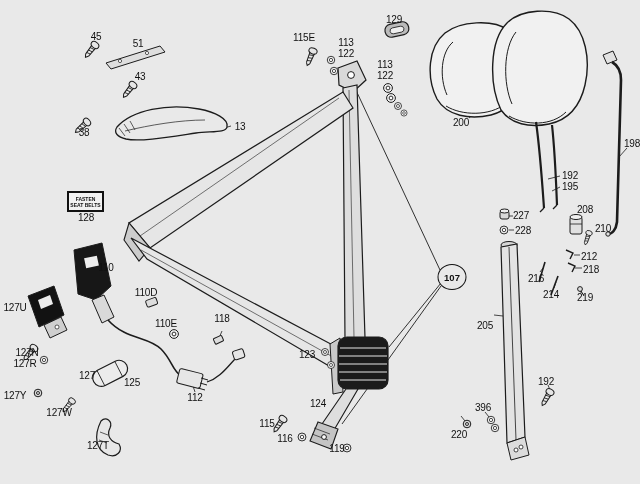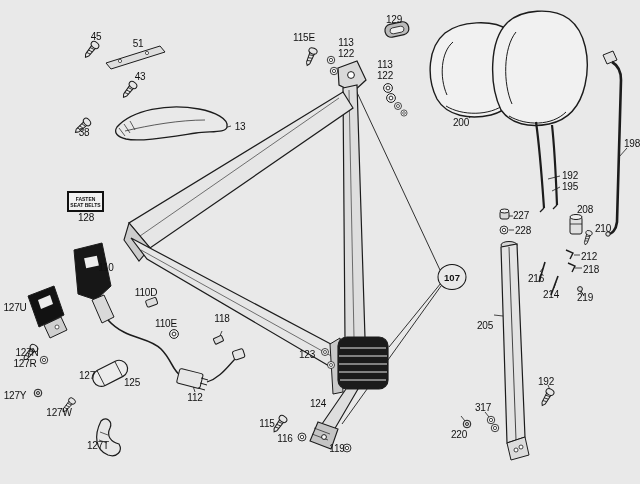--- a/index.html
+++ b/index.html
@@ -258,21 +258,21 @@
       <div class="part-label" style="left: 59px; top: 412px;">127W</div>
       <div class="part-label" style="left: 98px; top: 445px;">127T</div>
       <div class="part-label" style="left: 195px; top: 397px;">112</div>
       <div class="part-label" style="left: 307px; top: 354px;">123</div>
       <div class="part-label" style="left: 318px; top: 367px; margin-top: 36px;">124</div>
       <div class="part-label" style="left: 267px; top: 423px;">115</div>
       <div class="part-label" style="left: 285px; top: 438px;">116</div>
       <div class="part-label" style="left: 337px; top: 448px;">119</div>
       <div class="part-label" style="left: 546px; top: 381px;">192</div>
       <div class="part-label" style="left: 459px; top: 411px; margin-top: 23px;">220</div>
-      <div class="part-label" style="left: 483px; top: 407px;">317</div>
+      <div class="part-label" style="left: 483px; top: 407px;">396</div>
     </div>
 
   <div class="callout" style="left:452px;top:277px;">
     <span>107</span>
   </div>
 
   <div class="sign">
     <div class="sign-line">FASTEN</div>
     <div class="sign-line">SEAT BELTS</div>
   </div>

